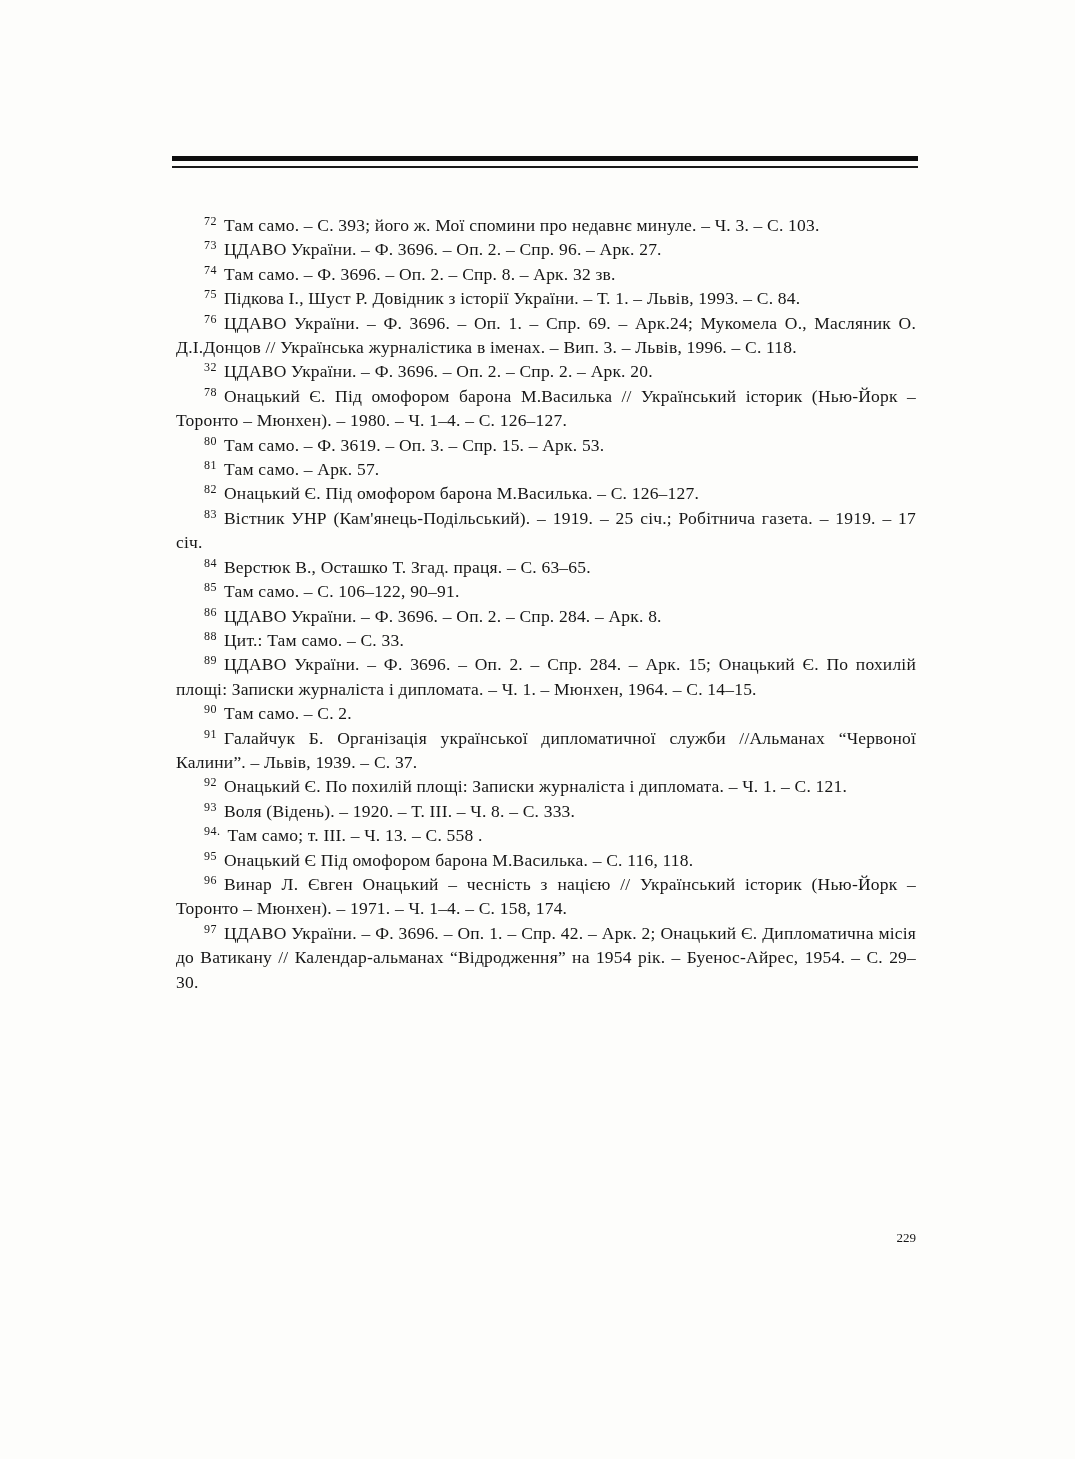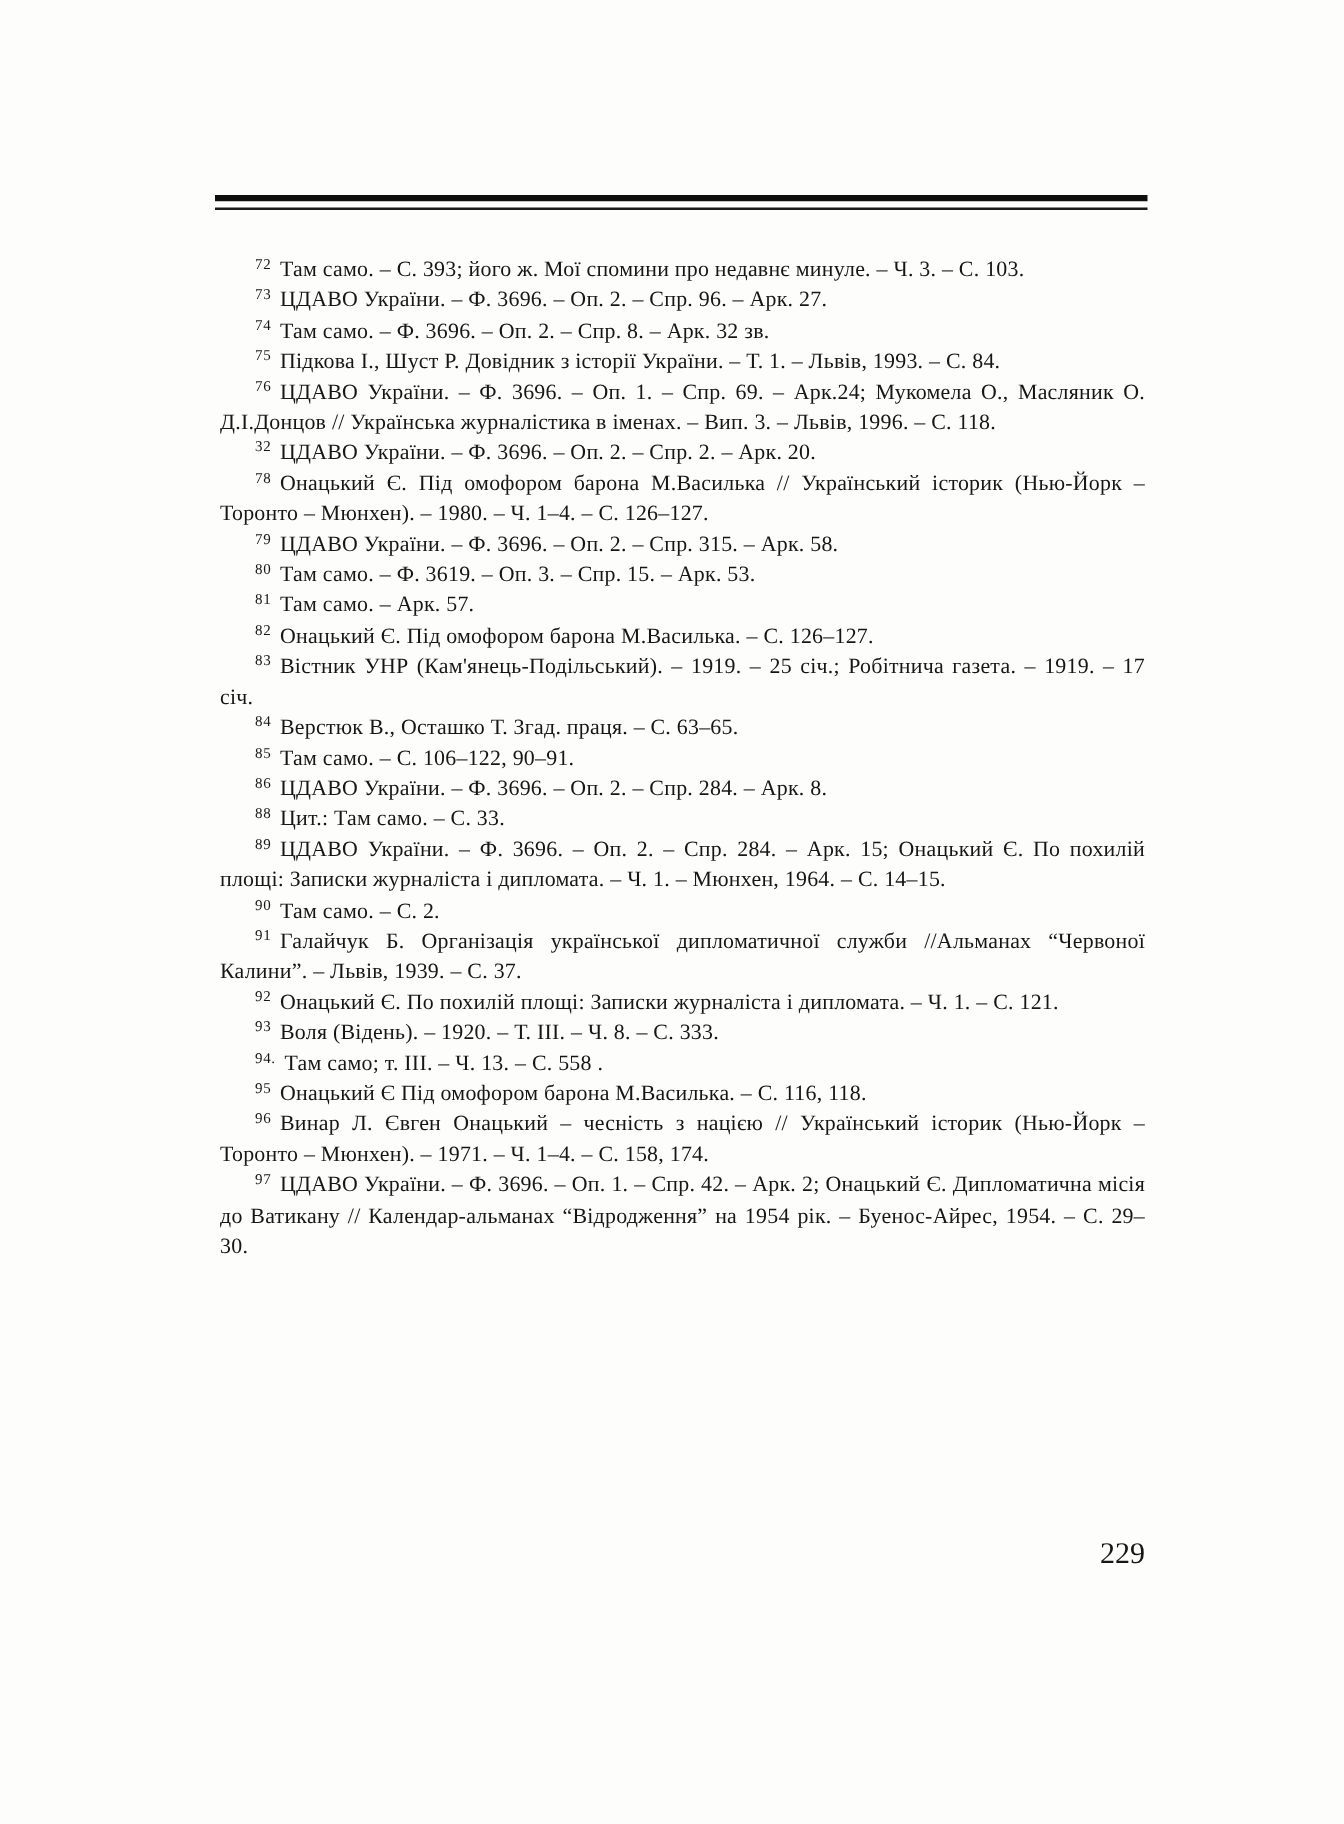--- a/index.html
+++ b/index.html
@@ -28,21 +28,21 @@
     background: #0e0e0e;
   }
   .rule-thin {
     height: 2px;
     background: #1a1a1a;
     margin-top: 5px;
   }
   .notes {
     position: absolute;
     left: 176px;
-    top: 203px;
+    top: 213px;
     width: 740px;
     font-size: 17.5px;
     line-height: 24.4px;
     text-align: justify;
     letter-spacing: 0.2px;
   }
   .note {
     margin: 0;
     padding: 0;
     text-indent: 28px;
@@ -53,21 +53,21 @@
     vertical-align: 6px;
     margin-right: 7px;
     letter-spacing: 0.5px;
   }
   .page-num-row {
     position: absolute;
     left: 176px;
     top: 1230px;
     width: 740px;
     text-align: right;
-    font-size: 24px;
+    font-size: 13px;
   }
 </style>
 </head>
 <body>
 
 <div class="page">
 
   <div class="top-rule">
     <div class="rule-thick"></div>
     <div class="rule-thin"></div>
@@ -81,21 +81,20 @@
   <p class="note"><sup class="fn">74</sup><span>Там само. – Ф. 3696. – Оп. 2. – Спр. 8. – Арк. 32 зв.</span></p>
 
   <p class="note"><sup class="fn">75</sup><span>Підкова І., Шуст Р. Довідник з історії України. – Т. 1. – Львів, 1993. – С. 84.</span></p>
 
   <p class="note"><sup class="fn">76</sup><span>ЦДАВО України. – Ф. 3696. – Оп. 1. – Спр. 69. – Арк.24; Мукомела О., Масляник О. Д.І.Донцов // Українська журналістика в іменах. – Вип. 3. – Львів, 1996. – С. 118.</span></p>
 
   <p class="note"><sup class="fn">32</sup><span>ЦДАВО України. – Ф. 3696. – Оп. 2. – Спр. 2. – Арк. 20.</span></p>
 
   <p class="note"><sup class="fn">78</sup><span>Онацький Є. Під омофором барона М.Василька // Український історик (Нью-Йорк – Торонто – Мюнхен). – 1980. – Ч. 1–4. – С. 126–127.</span></p>
 
-  <p class="note"><sup class="fn">79</sup><span>ЦДАВО України. – Ф. 3696. – Оп. 2. – Спр. 315. – Арк. 58.</span></p>
 
   <p class="note"><sup class="fn">80</sup><span>Там само. – Ф. 3619. – Оп. 3. – Спр. 15. – Арк. 53.</span></p>
 
   <p class="note"><sup class="fn">81</sup><span>Там само. – Арк. 57.</span></p>
 
   <p class="note"><sup class="fn">82</sup><span>Онацький Є. Під омофором барона М.Василька. – С. 126–127.</span></p>
 
   <p class="note"><sup class="fn">83</sup><span>Вістник УНР (Кам'янець-Подільський). – 1919. – 25 січ.; Робітнича газета. – 1919. – 17 січ.</span></p>
 
   <p class="note"><sup class="fn">84</sup><span>Верстюк В., Осташко Т. Згад. праця. – С. 63–65.</span></p>

